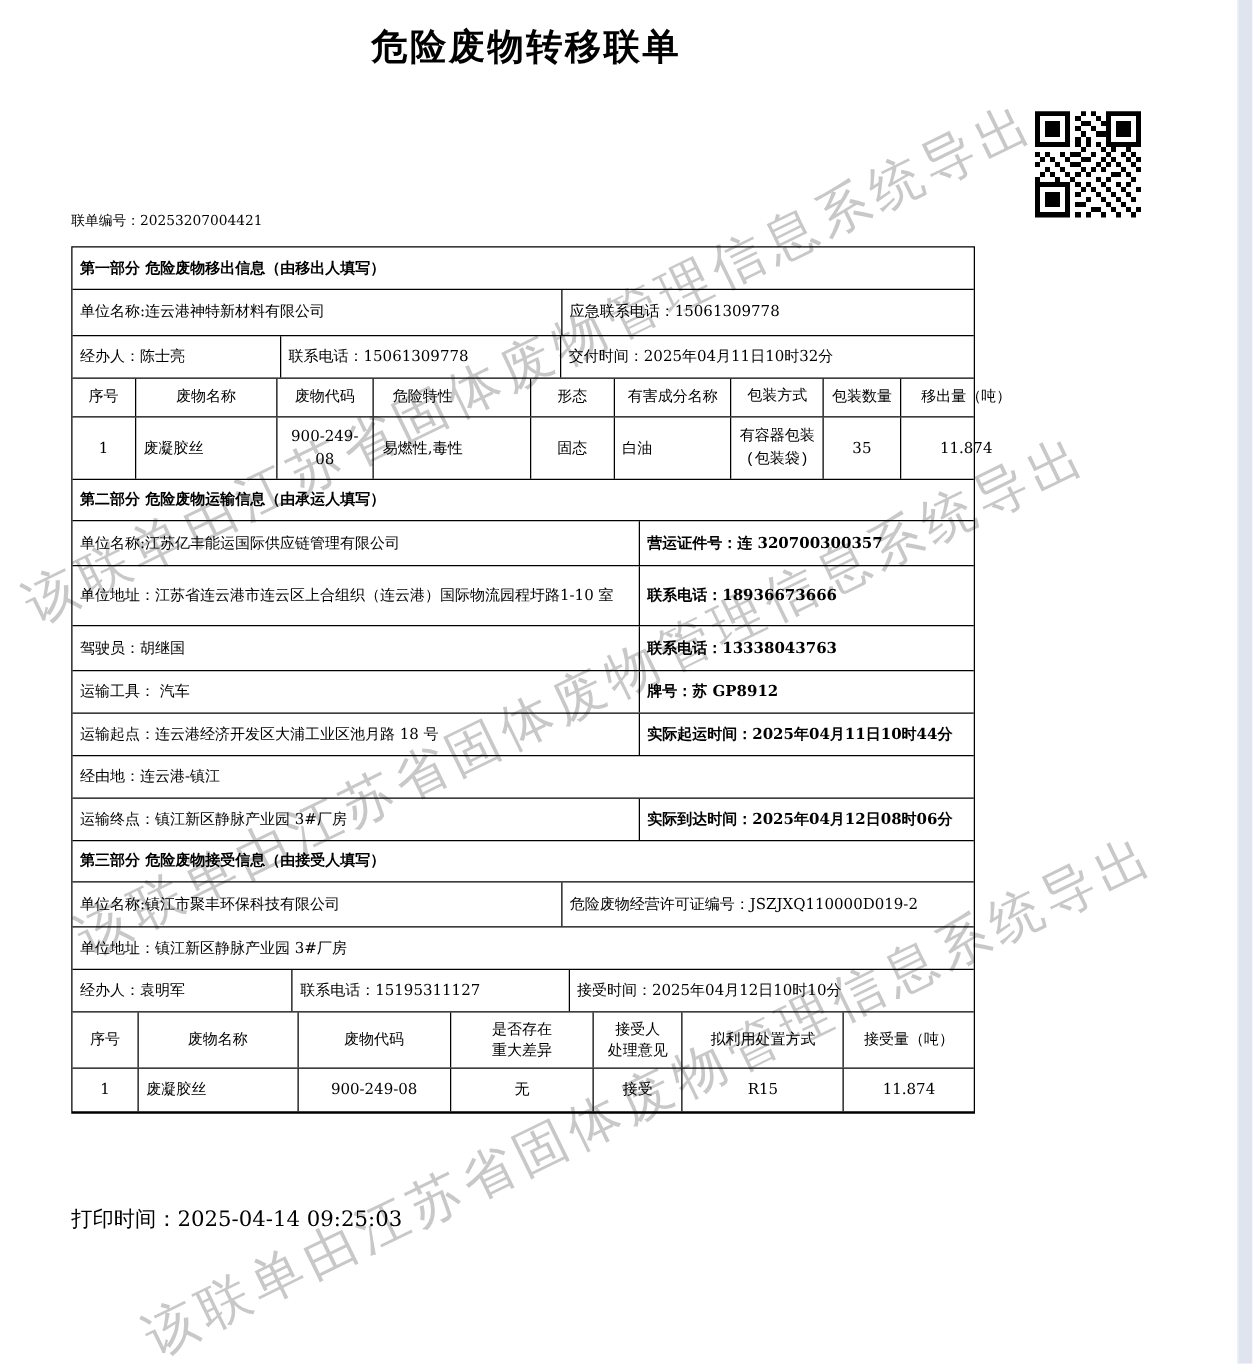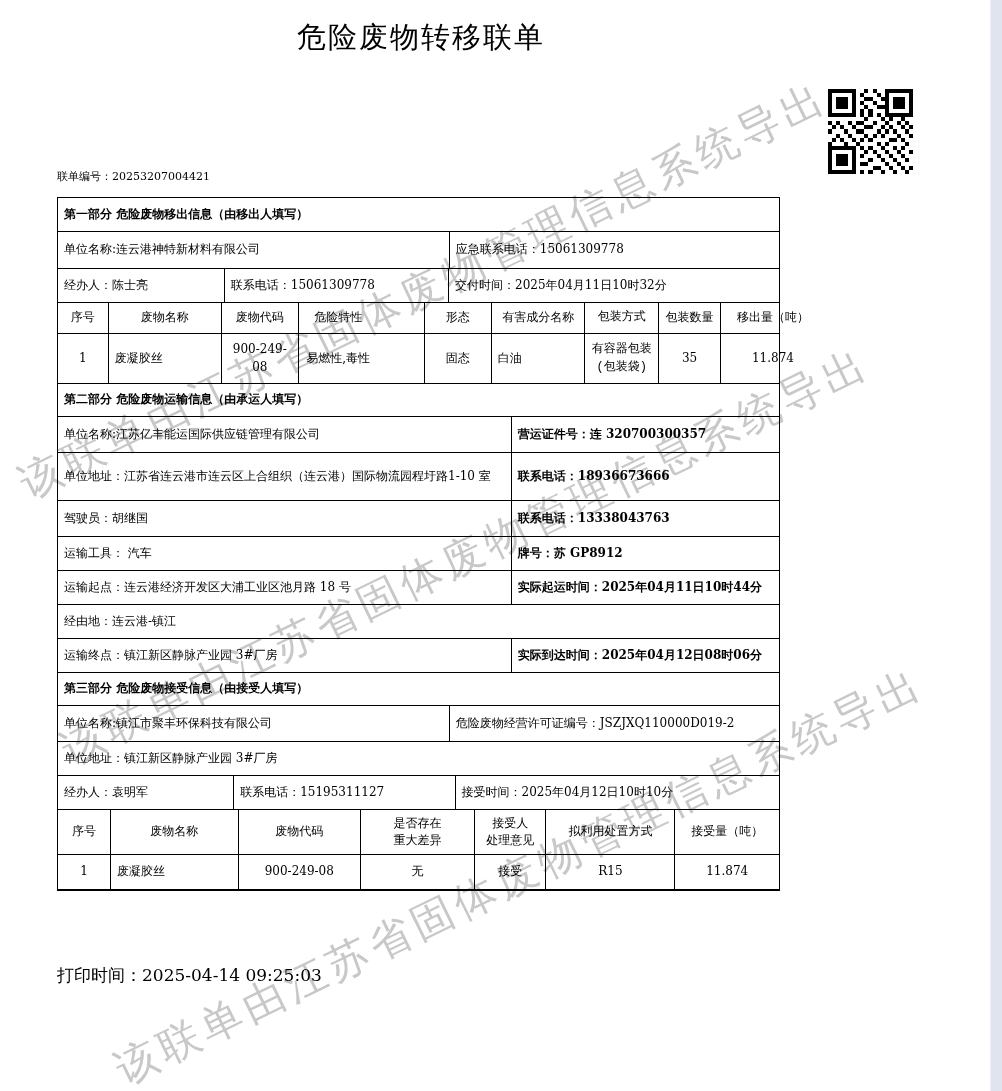--- a/index.html
+++ b/index.html
@@ -13,21 +13,21 @@
     font-family:"DejaVu Serif","Liberation Serif",serif;
     font-size:42px;letter-spacing:5px;color:rgba(125,125,125,0.42);
     transform:rotate(-26deg);transform-origin:0 50%;
   }
   .wm1{left:22px;top:458px;}
   .wm2{left:64px;top:724px;}
   .wm3{left:118px;top:1044px;}
   
   .title{
     position:absolute;left:0;top:18px;width:842px;text-align:center;z-index:1;
-    font-size:29px;font-weight:normal;letter-spacing:2px;
+    font-size:29px;font-weight:bold;letter-spacing:2px;
   }
   .qr{position:absolute;left:828px;top:89px;z-index:1;}
   .manifest-no{position:absolute;left:57px;top:169px;font-size:11px;z-index:1;}
   
   .doc{
     position:absolute;left:57px;top:197px;width:723px;z-index:1;
     border:1px solid #000;border-bottom-width:2px;box-sizing:border-box;
     font-size:12px;
   }
   .row{display:flex;box-sizing:border-box;}

